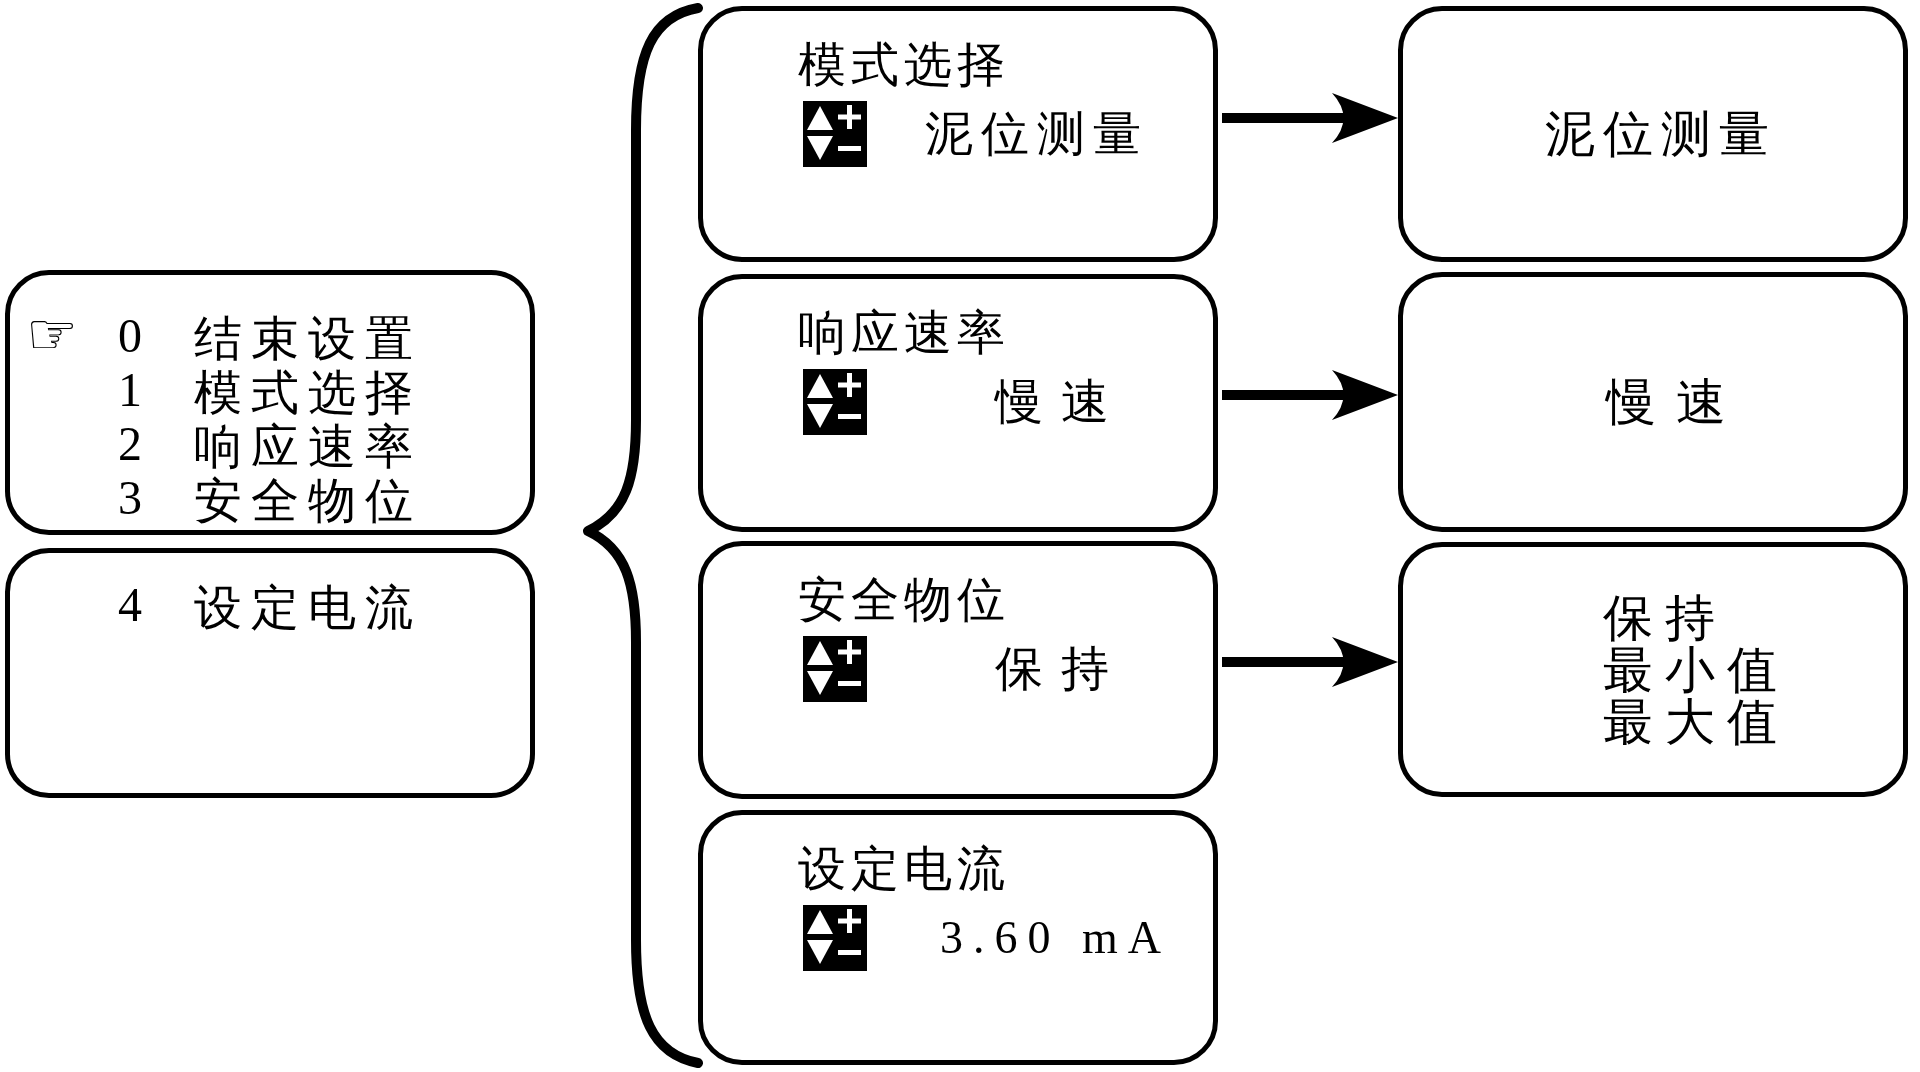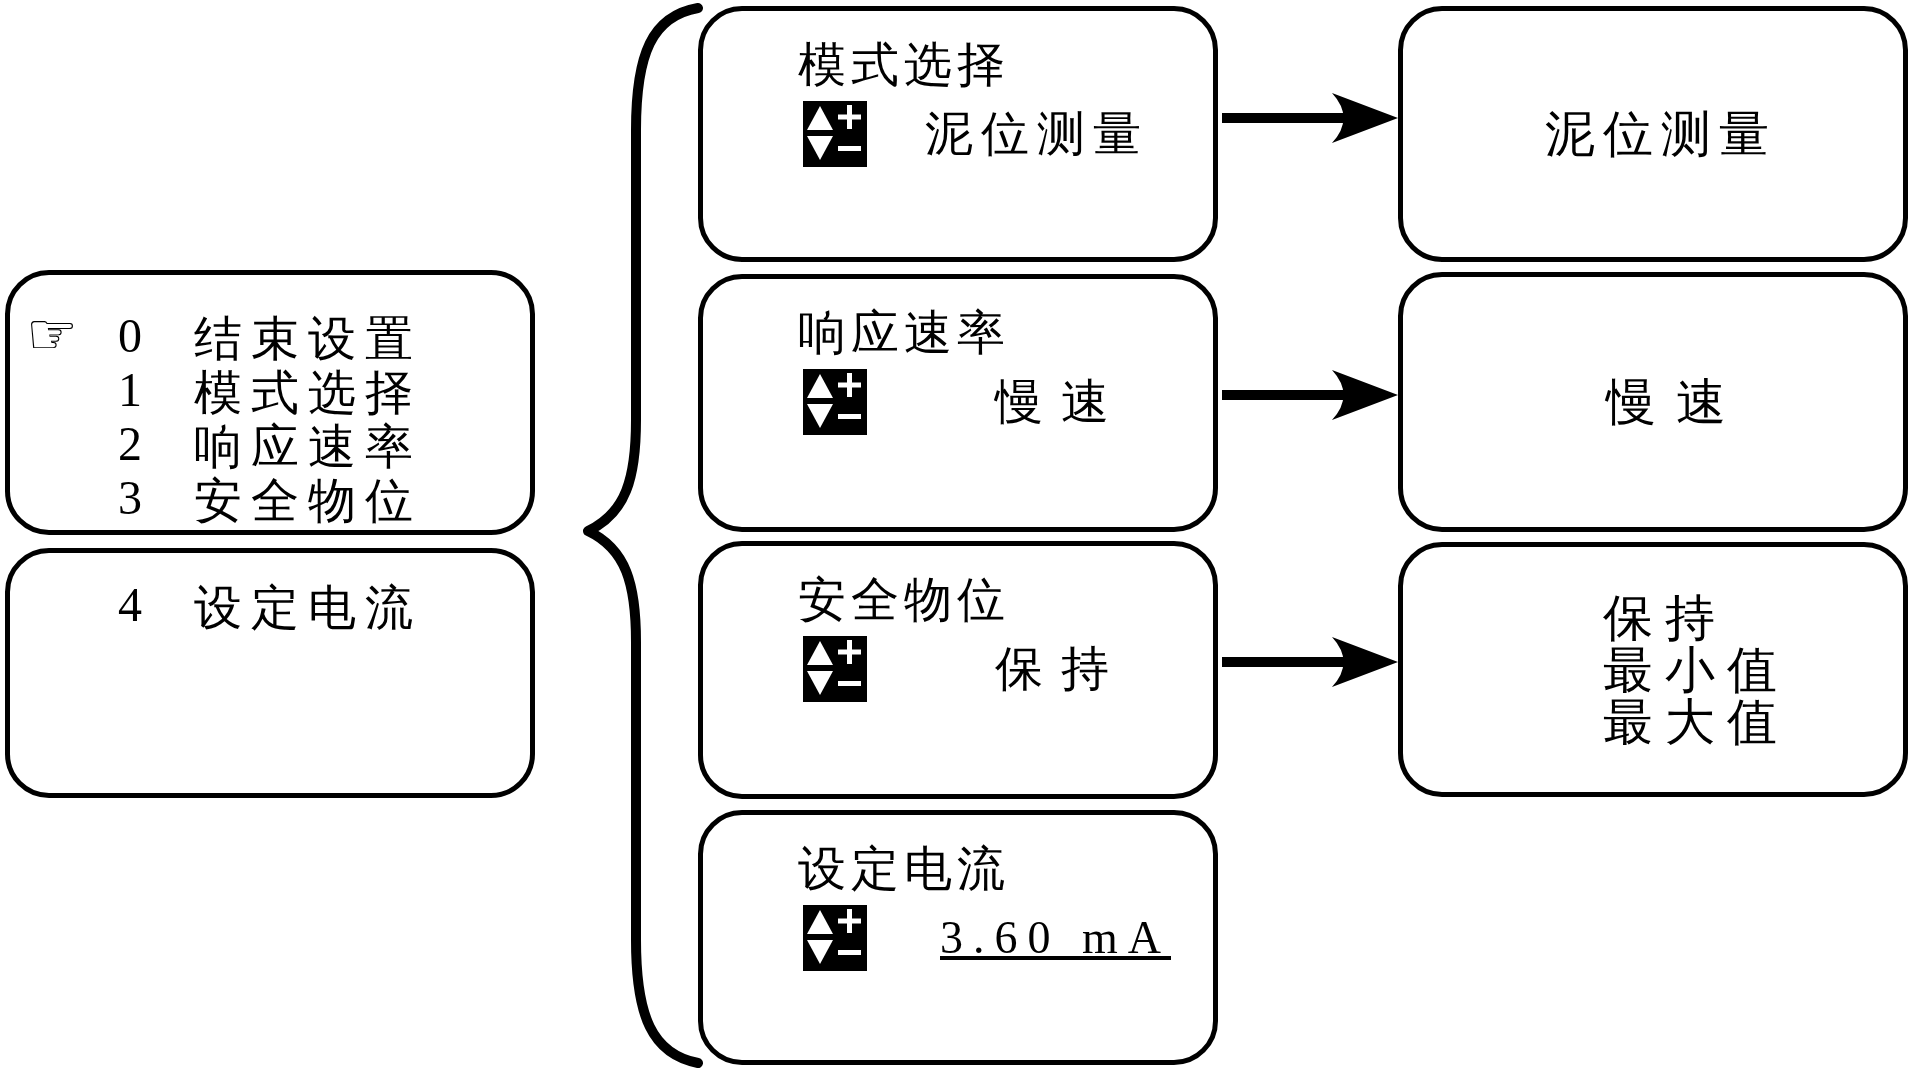--- a/index.html
+++ b/index.html
@@ -43,21 +43,21 @@
     font-size:48px;letter-spacing:5px;white-space:nowrap;
   }
   .adj{position:absolute;left:100px;top:90px;width:64px;height:66px;}
   .mval{
     position:absolute;top:90px;height:66px;line-height:66px;
     font-size:48px;white-space:nowrap;
   }
   .mv-1{left:222px;letter-spacing:8px;}
   .mv-2{left:292px;letter-spacing:18px;}
   .mv-3{left:292px;letter-spacing:18px;}
-  .mv-4{left:237px;font-size:46px;letter-spacing:10px;text-decoration:underline;}
+  .mv-4{left:237px;font-size:46px;letter-spacing:10px;}
   
   .rbox{left:1398px;width:510px;display:flex;flex-direction:column;justify-content:center;}
   .r1{top:6px;height:256px;}
   .r2{top:272px;height:260px;}
   .r3{top:542px;height:255px;}
   .opt{font-size:50px;white-space:nowrap;}
   .r1 .opt{line-height:60px;padding-left:142px;letter-spacing:8px;}
   .r2 .opt{line-height:56px;padding-left:203px;letter-spacing:20px;}
   .r3 .opt{line-height:52px;padding-left:200px;letter-spacing:12px;}
   

